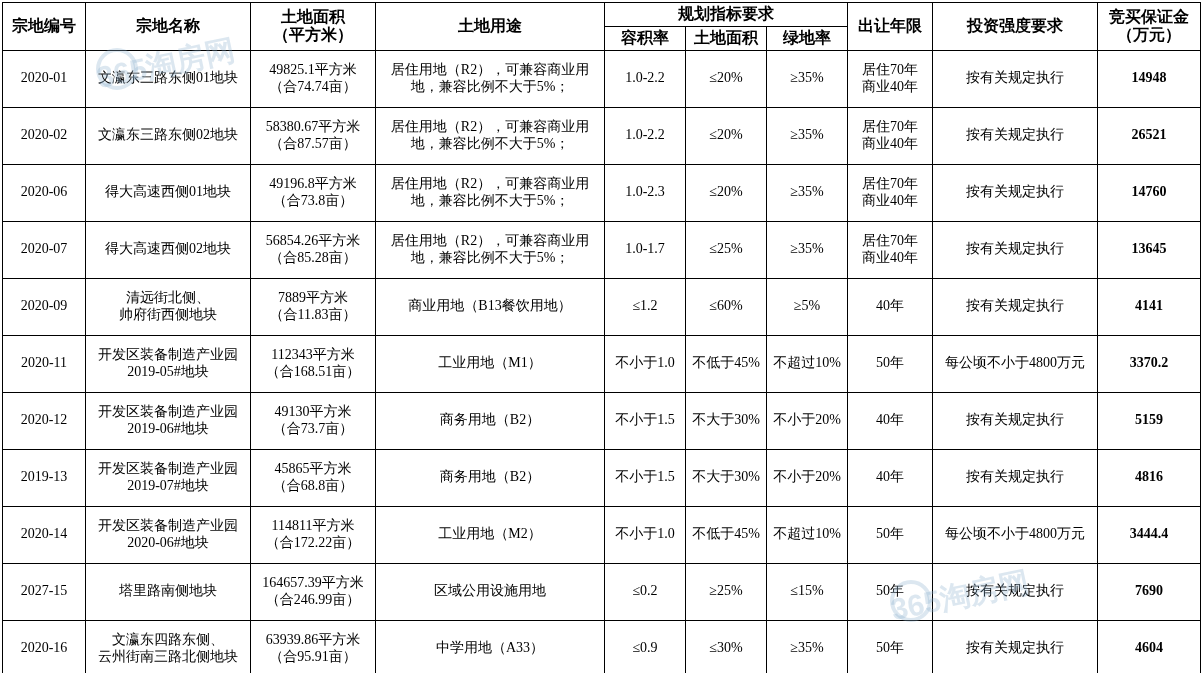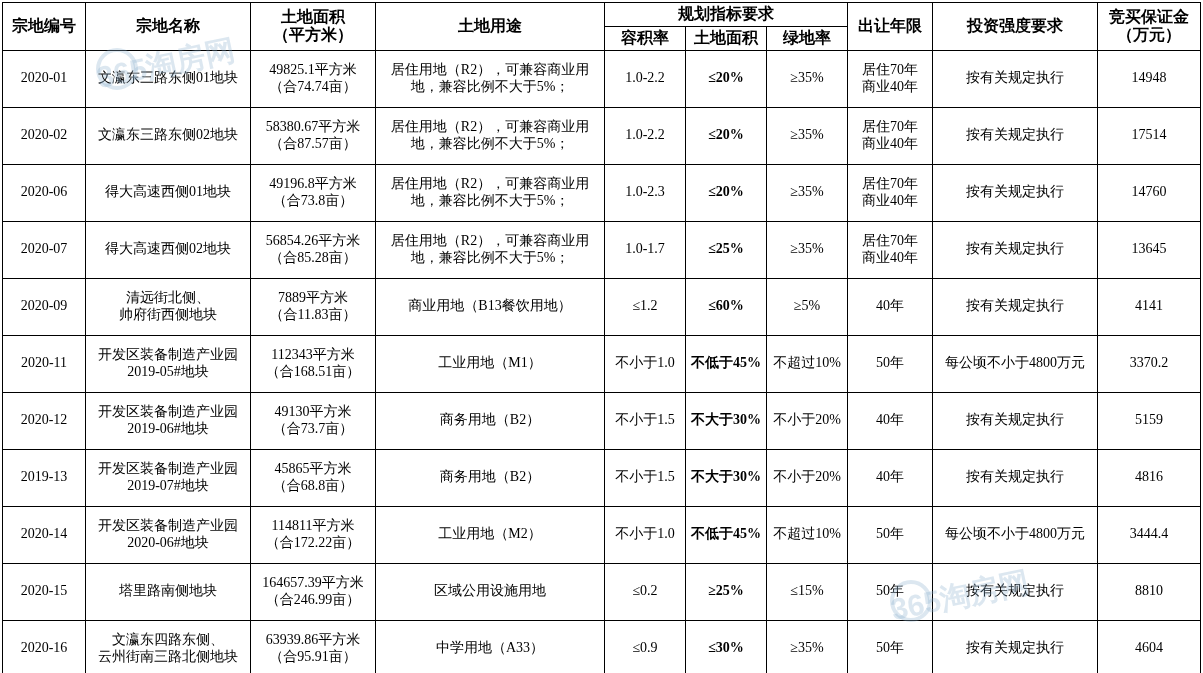--- a/index.html
+++ b/index.html
@@ -35,25 +35,25 @@
   }
   #land-table tbody td {
     font-size: 14px;
     height: 52px;
   }
   .col-id    { width: 76px;  }
   .col-name  { width: 158px; }
   .col-area  { width: 118px; }
   .col-use   { width: 222px; }
   .col-far   { width: 84px;  }
-  .col-dens  { width: 86px; font-weight: bold;  }
+  .col-dens  { width: 86px;  }
   .col-green { width: 84px;  }
   .col-years { width: 78px;  }
   .col-inv   { width: 158px; }
-  .col-dep   { width: 96px;  }
+  .col-dep   { width: 96px; font-weight: bold;  }
 
   .sub-head { font-size: 15px; }
   .cell-two-line { white-space: pre-line; }
   .name-cell { font-size: 14px; }
   .use-cell { text-align: center; }
   .use-cell.wrap { text-align: left; padding-left: 6px; padding-right: 4px; }
 
   
   .watermark {
     position: absolute;
@@ -130,21 +130,21 @@
         <td class="col-name name-cell cell-two-line">文瀛东三路东侧02地块</td>
         <td class="col-area cell-two-line">58380.67平方米
 （合87.57亩）</td>
         <td class="col-use use-cell wrap">居住用地（R2），可兼容商业用地，兼容比例不大于5%；</td>
         <td class="col-far">1.0-2.2</td>
         <td class="col-dens">≤20%</td>
         <td class="col-green">≥35%</td>
         <td class="col-years cell-two-line">居住70年
 商业40年</td>
         <td class="col-inv">按有关规定执行</td>
-        <td class="col-dep">17514</td>
+        <td class="col-dep">26521</td>
       </tr>
       <tr>
         <td class="col-id">2020-06</td>
         <td class="col-name name-cell cell-two-line">得大高速西侧01地块</td>
         <td class="col-area cell-two-line">49196.8平方米
 （合73.8亩）</td>
         <td class="col-use use-cell wrap">居住用地（R2），可兼容商业用地，兼容比例不大于5%；</td>
         <td class="col-far">1.0-2.3</td>
         <td class="col-dens">≤20%</td>
         <td class="col-green">≥35%</td>
@@ -231,31 +231,31 @@
 （合172.22亩）</td>
         <td class="col-use use-cell">工业用地（M2）</td>
         <td class="col-far">不小于1.0</td>
         <td class="col-dens">不低于45%</td>
         <td class="col-green">不超过10%</td>
         <td class="col-years cell-two-line">50年</td>
         <td class="col-inv">每公顷不小于4800万元</td>
         <td class="col-dep">3444.4</td>
       </tr>
       <tr>
-        <td class="col-id">2020-15</td>
+        <td class="col-id">2027-15</td>
         <td class="col-name name-cell cell-two-line">塔里路南侧地块</td>
         <td class="col-area cell-two-line">164657.39平方米
 （合246.99亩）</td>
         <td class="col-use use-cell">区域公用设施用地</td>
         <td class="col-far">≤0.2</td>
         <td class="col-dens">≥25%</td>
         <td class="col-green">≤15%</td>
         <td class="col-years cell-two-line">50年</td>
         <td class="col-inv">按有关规定执行</td>
-        <td class="col-dep">8810</td>
+        <td class="col-dep">7690</td>
       </tr>
       <tr>
         <td class="col-id">2020-16</td>
         <td class="col-name name-cell cell-two-line">文瀛东四路东侧、
 云州街南三路北侧地块</td>
         <td class="col-area cell-two-line">63939.86平方米
 （合95.91亩）</td>
         <td class="col-use use-cell">中学用地（A33）</td>
         <td class="col-far">≤0.9</td>
         <td class="col-dens">≤30%</td>

